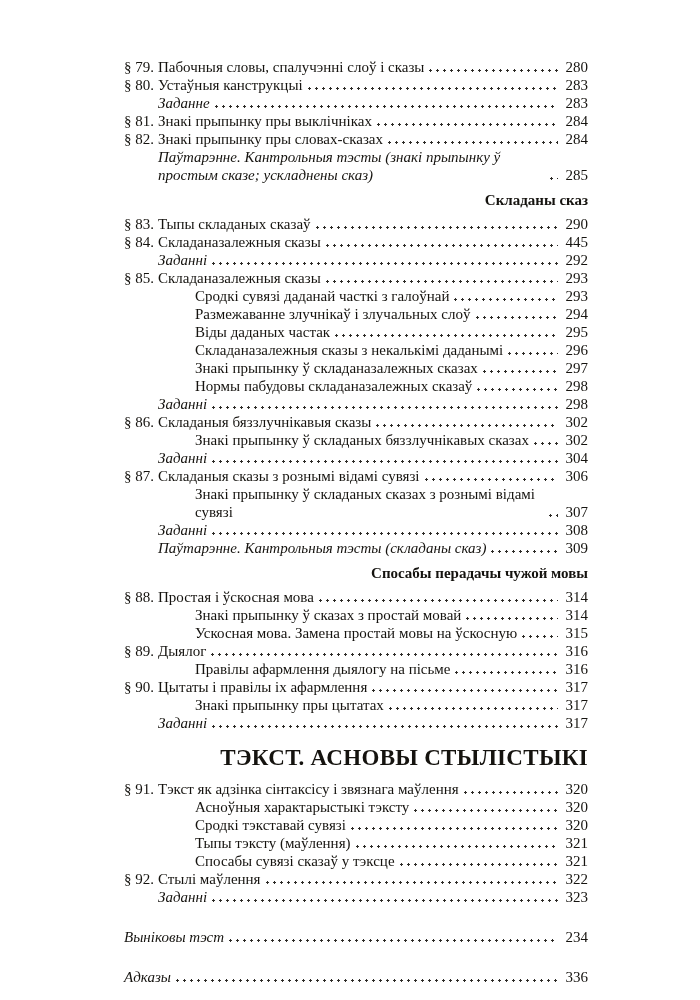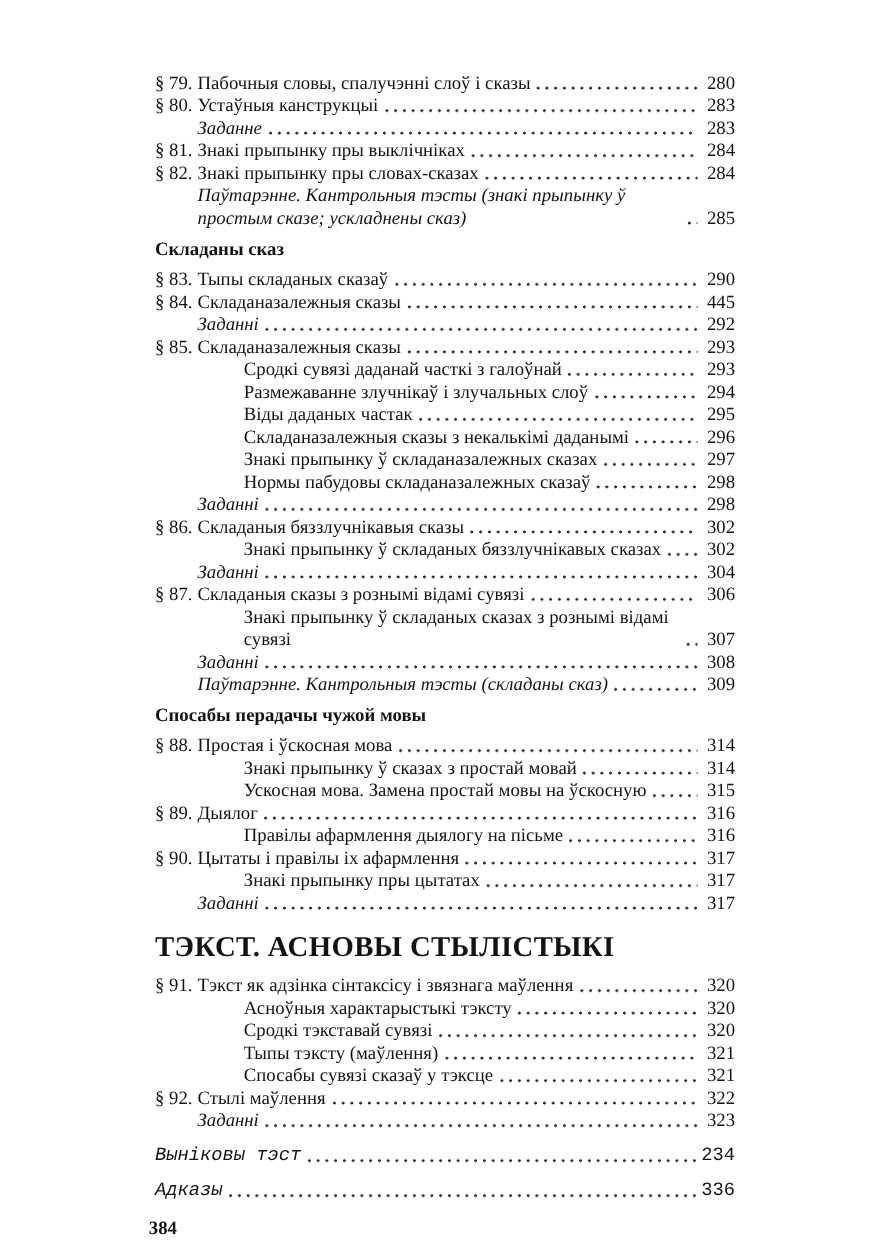--- a/index.html
+++ b/index.html
@@ -11,32 +11,32 @@
     margin: 0 auto;
     background: #ffffff;
     color: #15130f;
     font-family: "Liberation Serif", "DejaVu Serif", serif;
     font-size: 15px;
     line-height: 18px;
     padding: 58px 68px 0 80px;
     overflow: hidden;
   }
   .toc-heading {
-    text-align: left;
+    text-align: right;
     font-weight: bold;
     margin: 7px 0 6px 0;
   }
   .toc-heading.large {
     font-size: 23px;
     line-height: 21px;
     margin: 15px 0 12px 0;
     letter-spacing: 0.3px;
   }
   .row { display: flex; align-items: stretch; }
-  .row.gap { margin-top: 10px; font-family: Liberation Mono, monospace; }
+  .row.gap { margin-top: 22px; }
   .row .num { flex: 0 0 34px; width: 34px; }
   .row.indent-1 { padding-left: 34px; }
   .row.indent-2 { padding-left: 71px; }
   .row .label { flex: 0 1 auto; }
   .row.italic .label { font-style: italic; }
   .row.wrap .label { max-width: 402px; }
   .row .leader {
     flex: 1 1 12px;
     min-width: 10px;
     margin: 0 3px 0 3px;

